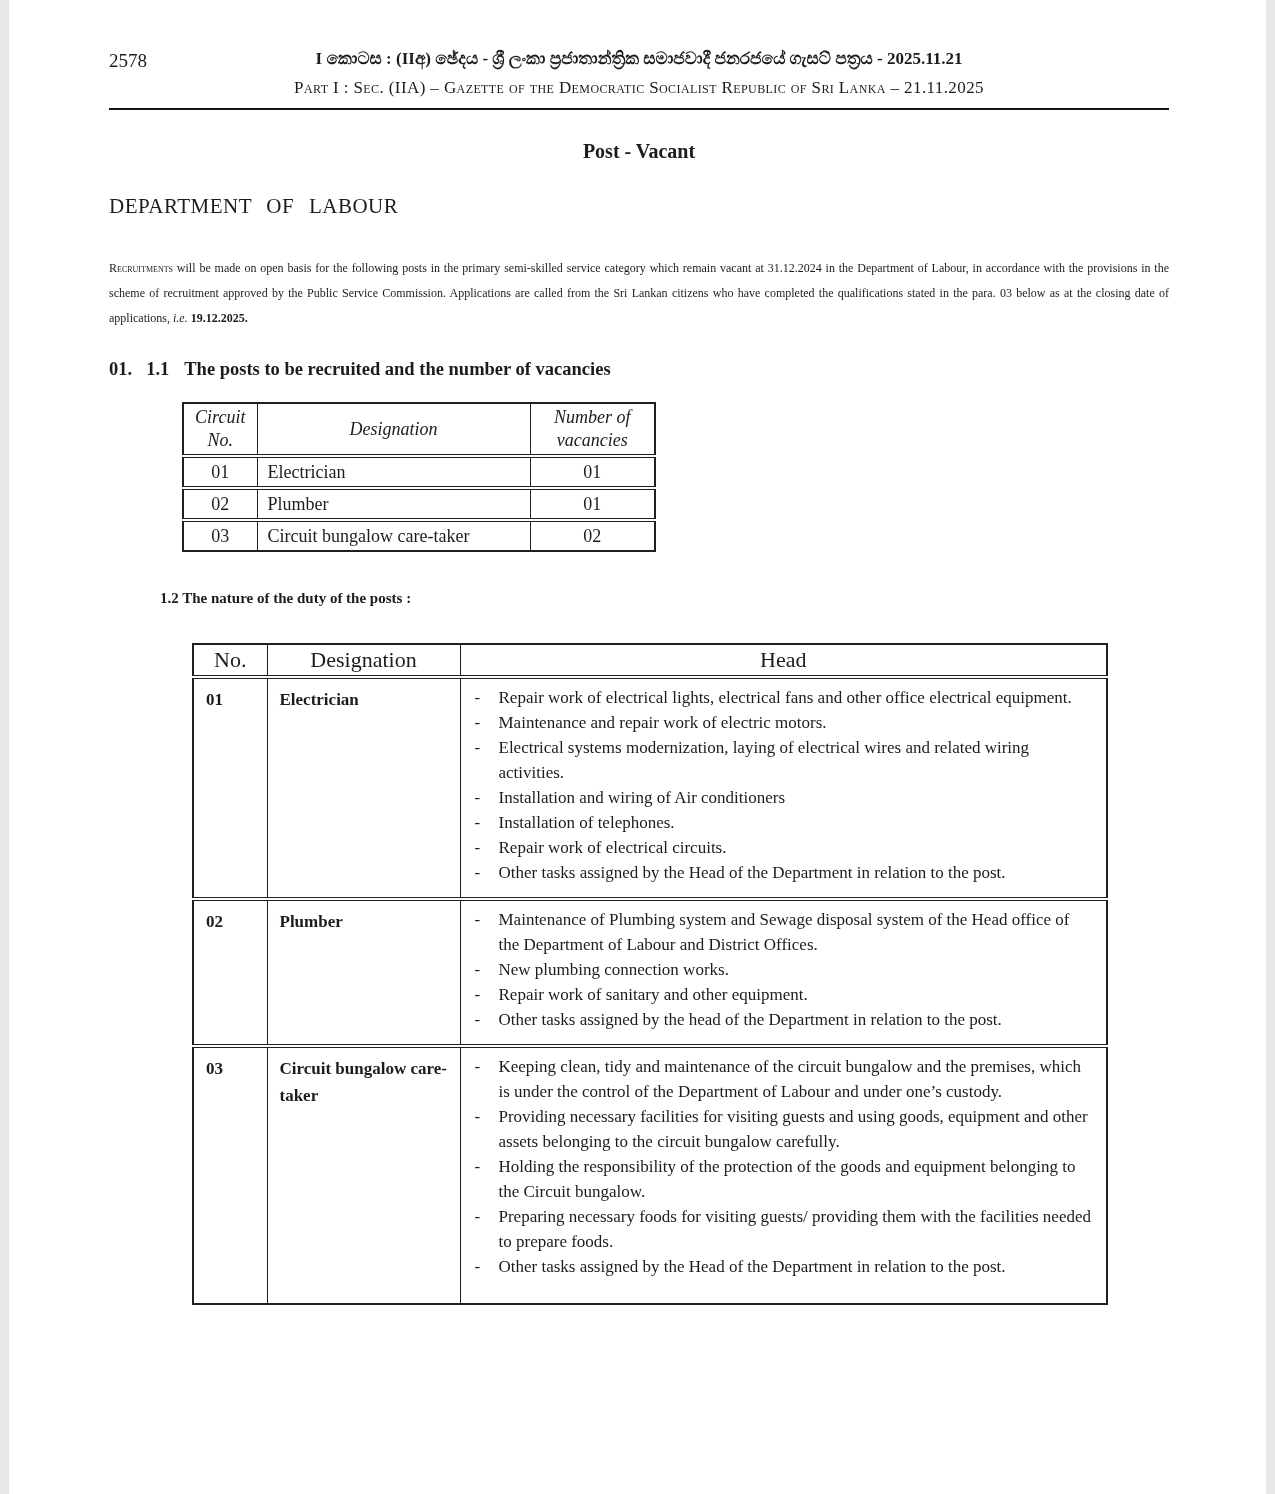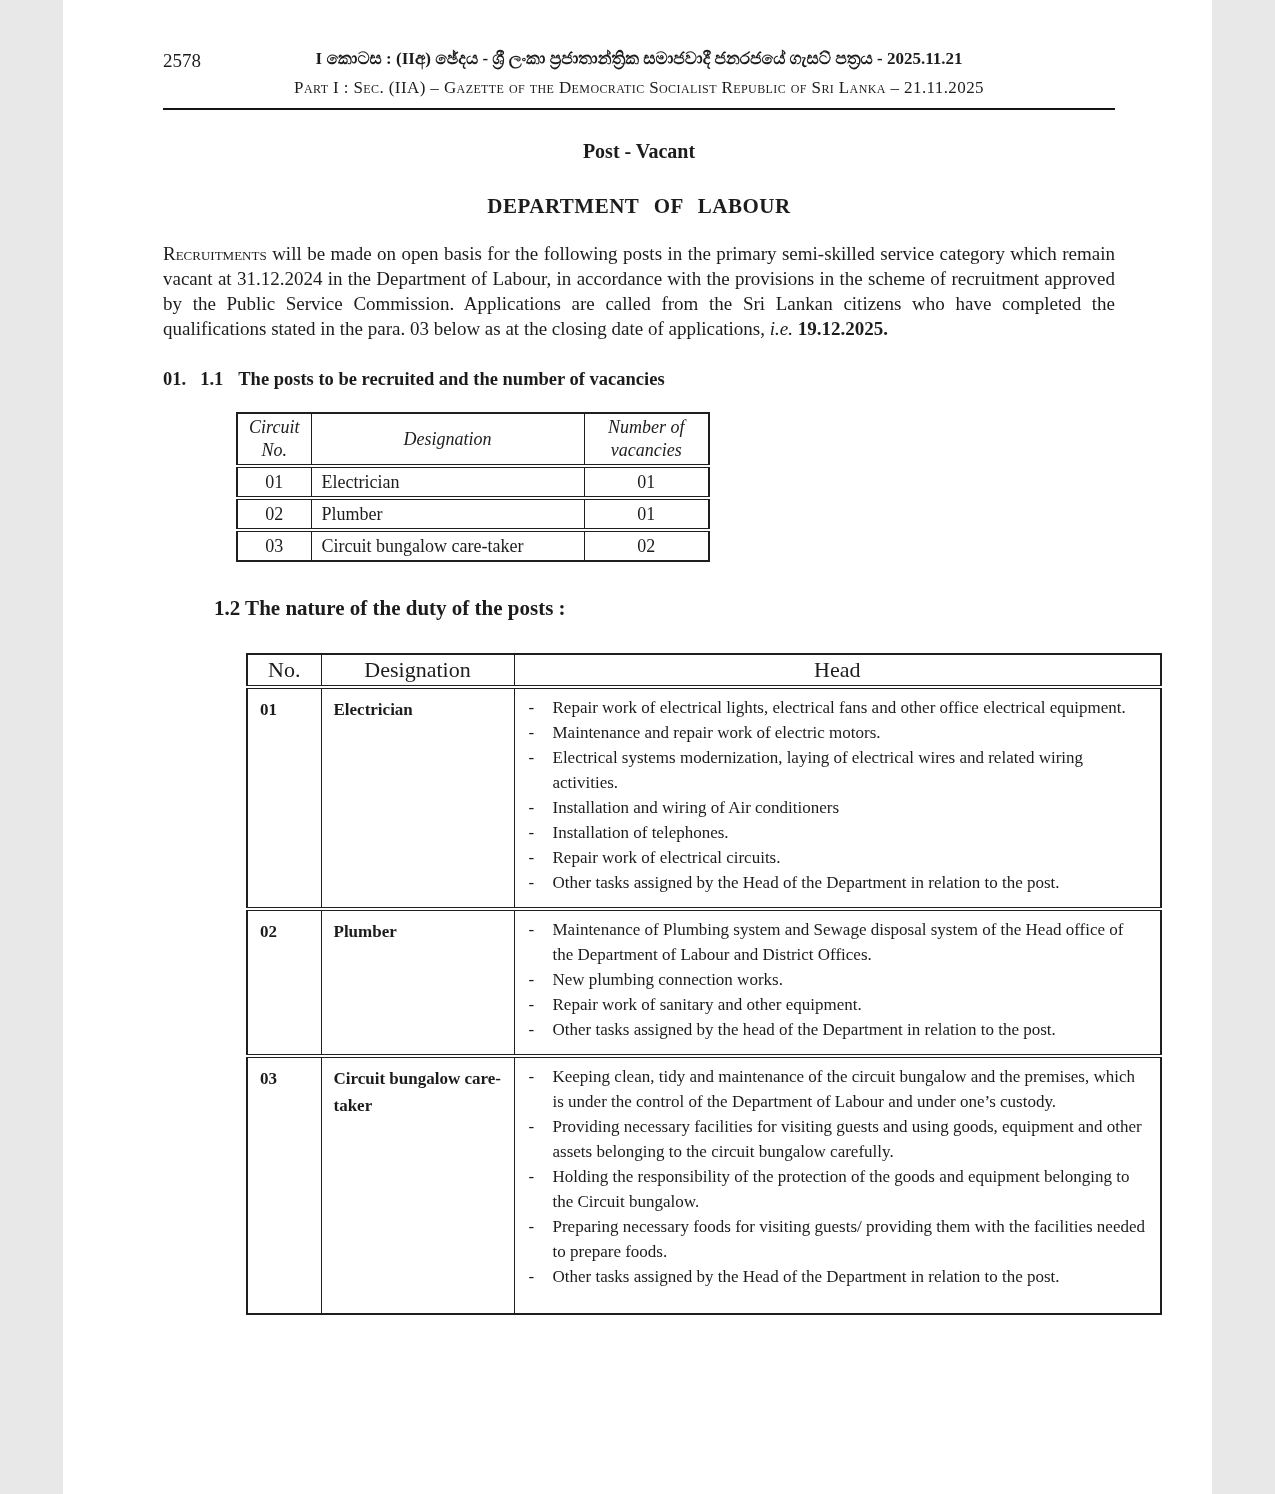--- a/index.html
+++ b/index.html
@@ -1,50 +1,50 @@
 <!DOCTYPE html>
 <html><head>
 <meta charset="utf-8">
 <style>
   html, body { margin:0; padding:0; background:#e8e8e8; }
   .page {
     position:relative;
-    width:1149px; min-height:1494px;
+    width:1257px; min-height:1494px;
     margin:0 auto;
     background:#ffffff;
     color:#1c1c1c;
     font-family:"Liberation Serif","DejaVu Serif",serif;
     box-sizing:border-box;
     padding:44px 97px 66px 100px;
   }
 
   
   .masthead { position:relative; text-align:center; }
   .page-num { position:absolute; left:0; top:6px; font-size:19px; }
   .sinhala-line { font-size:17px; font-weight:bold; line-height:30px; }
   .english-line { font-size:17px; font-variant:small-caps; letter-spacing:0.4px; line-height:22px; margin-top:3px;text-align:center; }
   .rule { border:none; border-top:2.5px solid #151515; margin:9px 0 0 0; }
 
   
   .title { text-align:center; font-size:20px; font-weight:bold; margin:25px 0 0; line-height:32px; }
-  .dept  { text-align:center; font-size:21px; font-weight:bold; margin:27px 0 0; line-height:24px; word-spacing:9px; letter-spacing:0.5px; }
+  .dept  { font-size:21px; font-weight:normal; margin:27px 0 0; line-height:24px; word-spacing:9px; letter-spacing:0.5px; }
   .calling { text-align:center; font-size:18px; font-weight:bold; font-variant:small-caps; letter-spacing:0.3px; margin:23px 0 0; line-height:24px; }
   .calling .year { font-size:20px; font-variant:normal; }
 
   
-  .intro { font-size:19px; line-height:25px; text-align:justify; margin:23px 0 0; }
+  .intro { font-size:12px; line-height:25px; text-align:justify; margin:38px 0 0; }
   .intro .lead { font-variant:small-caps; }
   .intro .ie { font-style:italic; }
   .intro .date { font-weight:bold; }
 
   
   .sec11 { font-size:18.5px; font-weight:bold; margin:27px 0 0; line-height:23px; }
   .sec11 .num { margin-right:14px; }
   .sec11 .sub { margin-right:15px; }
-  .sec12 { font-size:21px; font-weight:bold; margin:35px 0 0 51px; line-height:23px; }
+  .sec12 { font-size:15px; font-weight:bold; margin:35px 0 0 51px; line-height:23px; }
 
   
   table { border-collapse:collapse; table-layout:fixed; }
   .t1 { margin:21px 0 0 73px; width:472px; font-size:18px; border:2px solid #1f1f1f; }
   .t1 th, .t1 td { border:1.5px solid #1f1f1f; padding:1px 8px; }
   .t1 thead th { font-style:italic; font-weight:normal; text-align:center; line-height:23px; padding:2px 6px; }
   .t1 tbody td { border-top:4px double #1f1f1f; line-height:26px; }
   .t1 .c { text-align:center; }
   .t1 .desig { padding-left:10px; }
 

